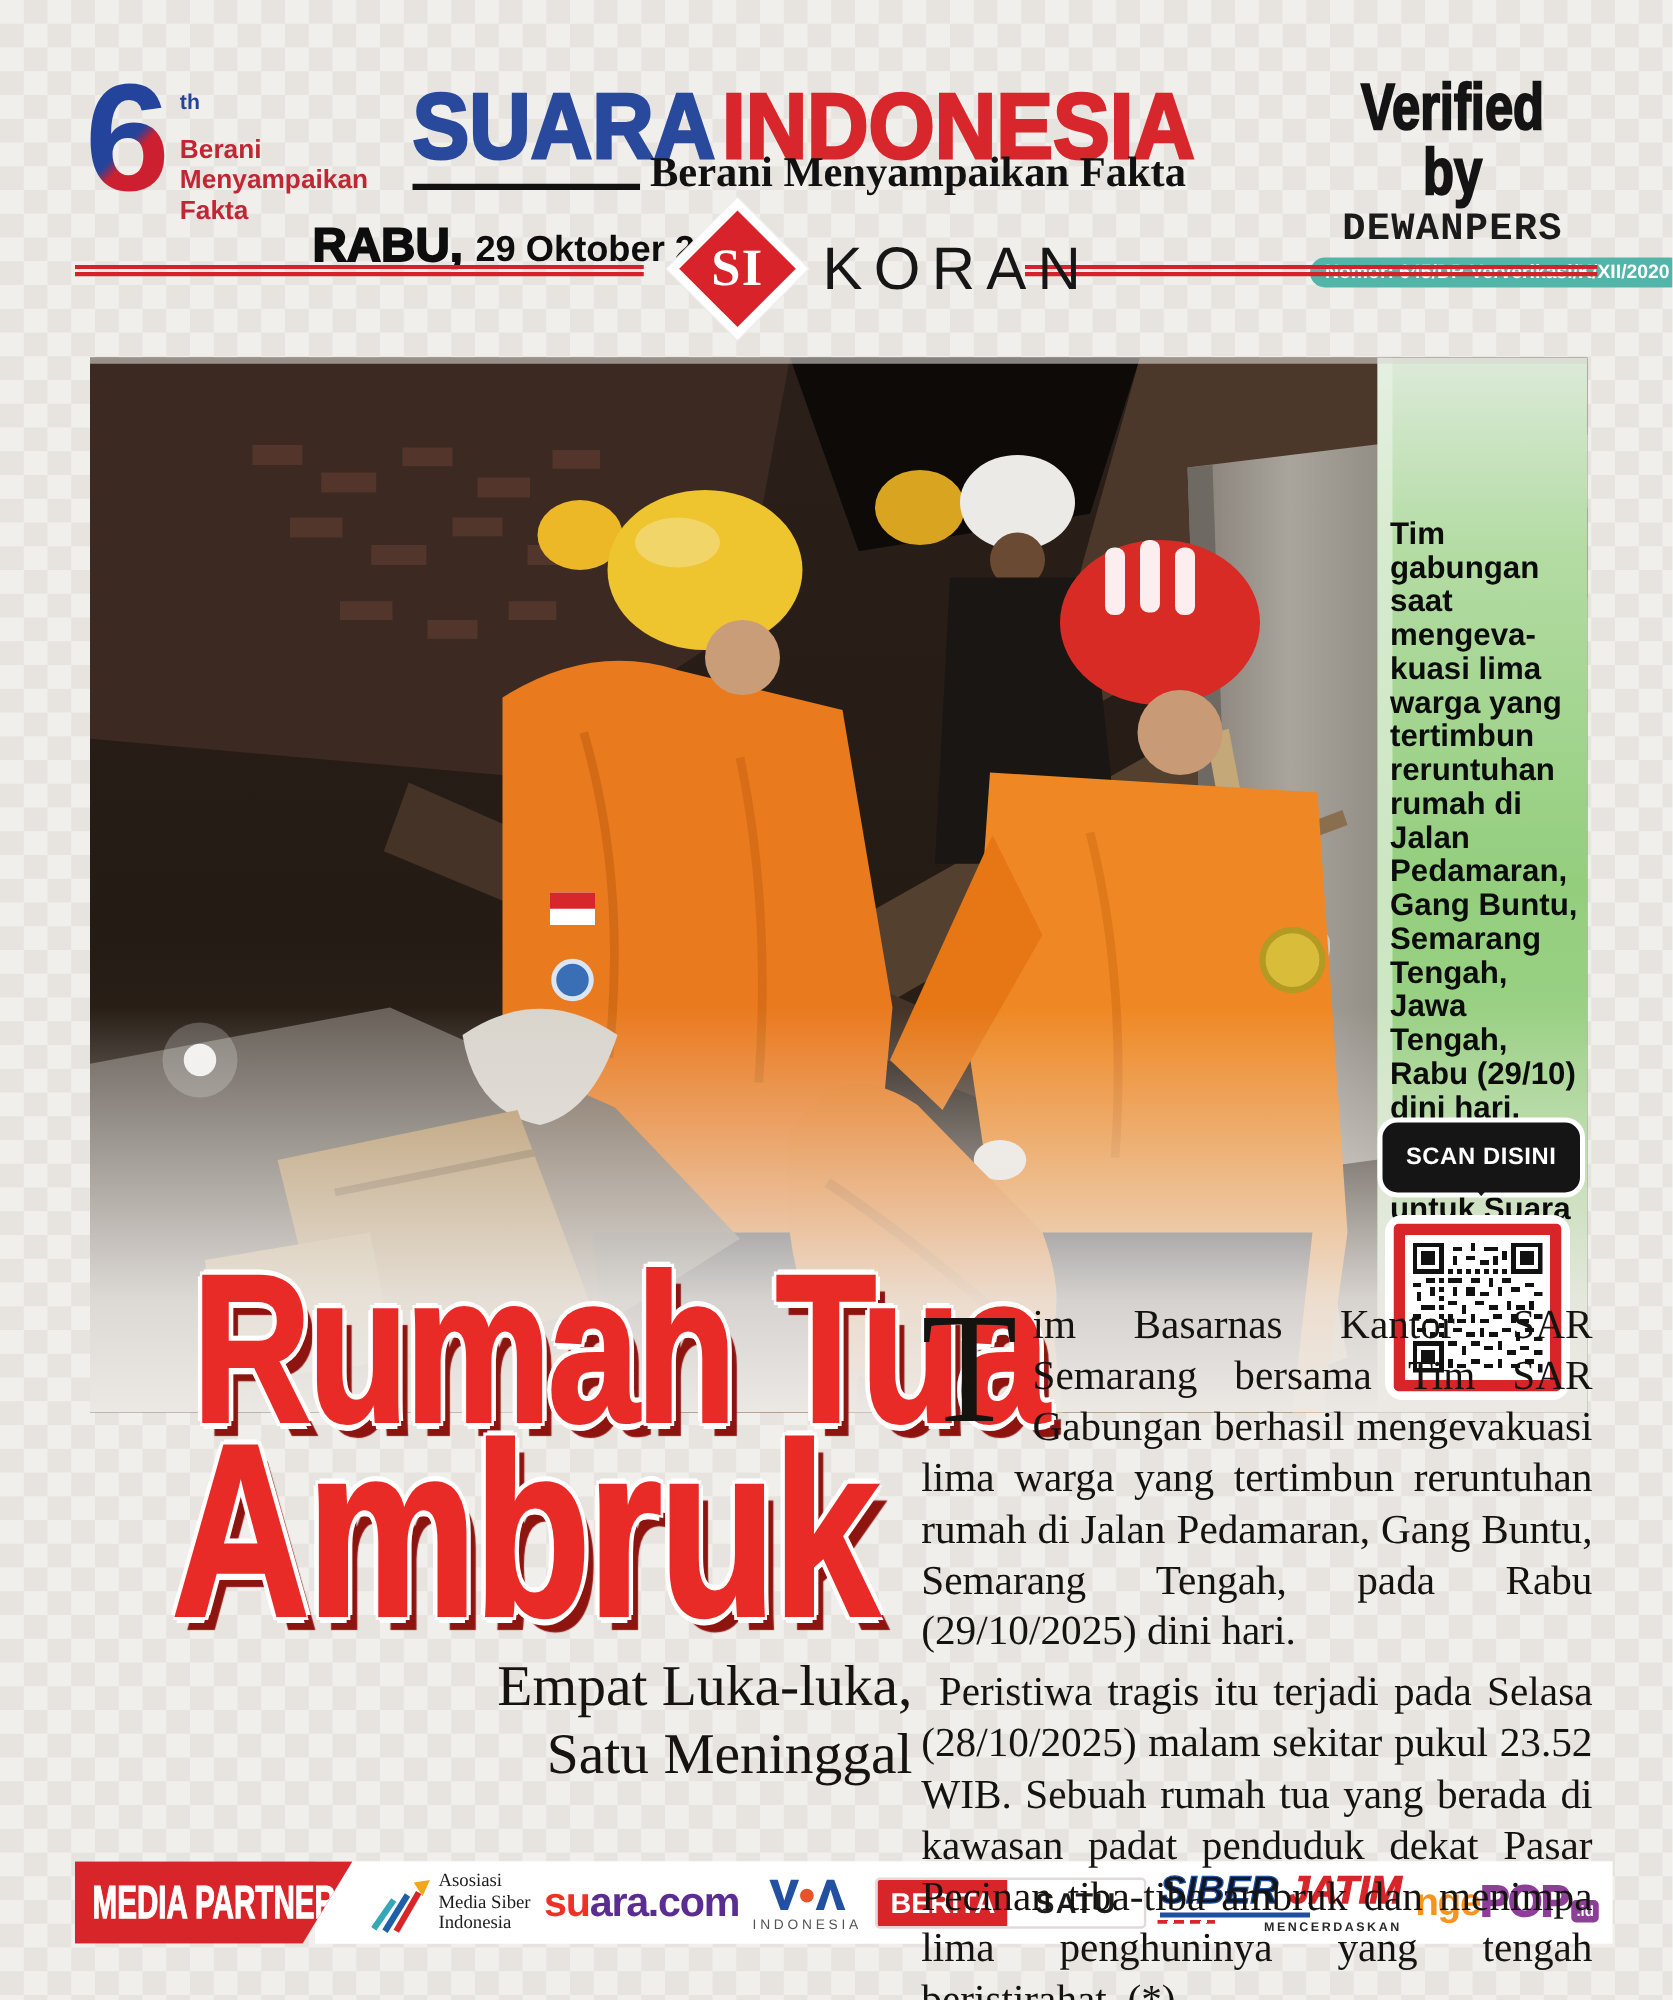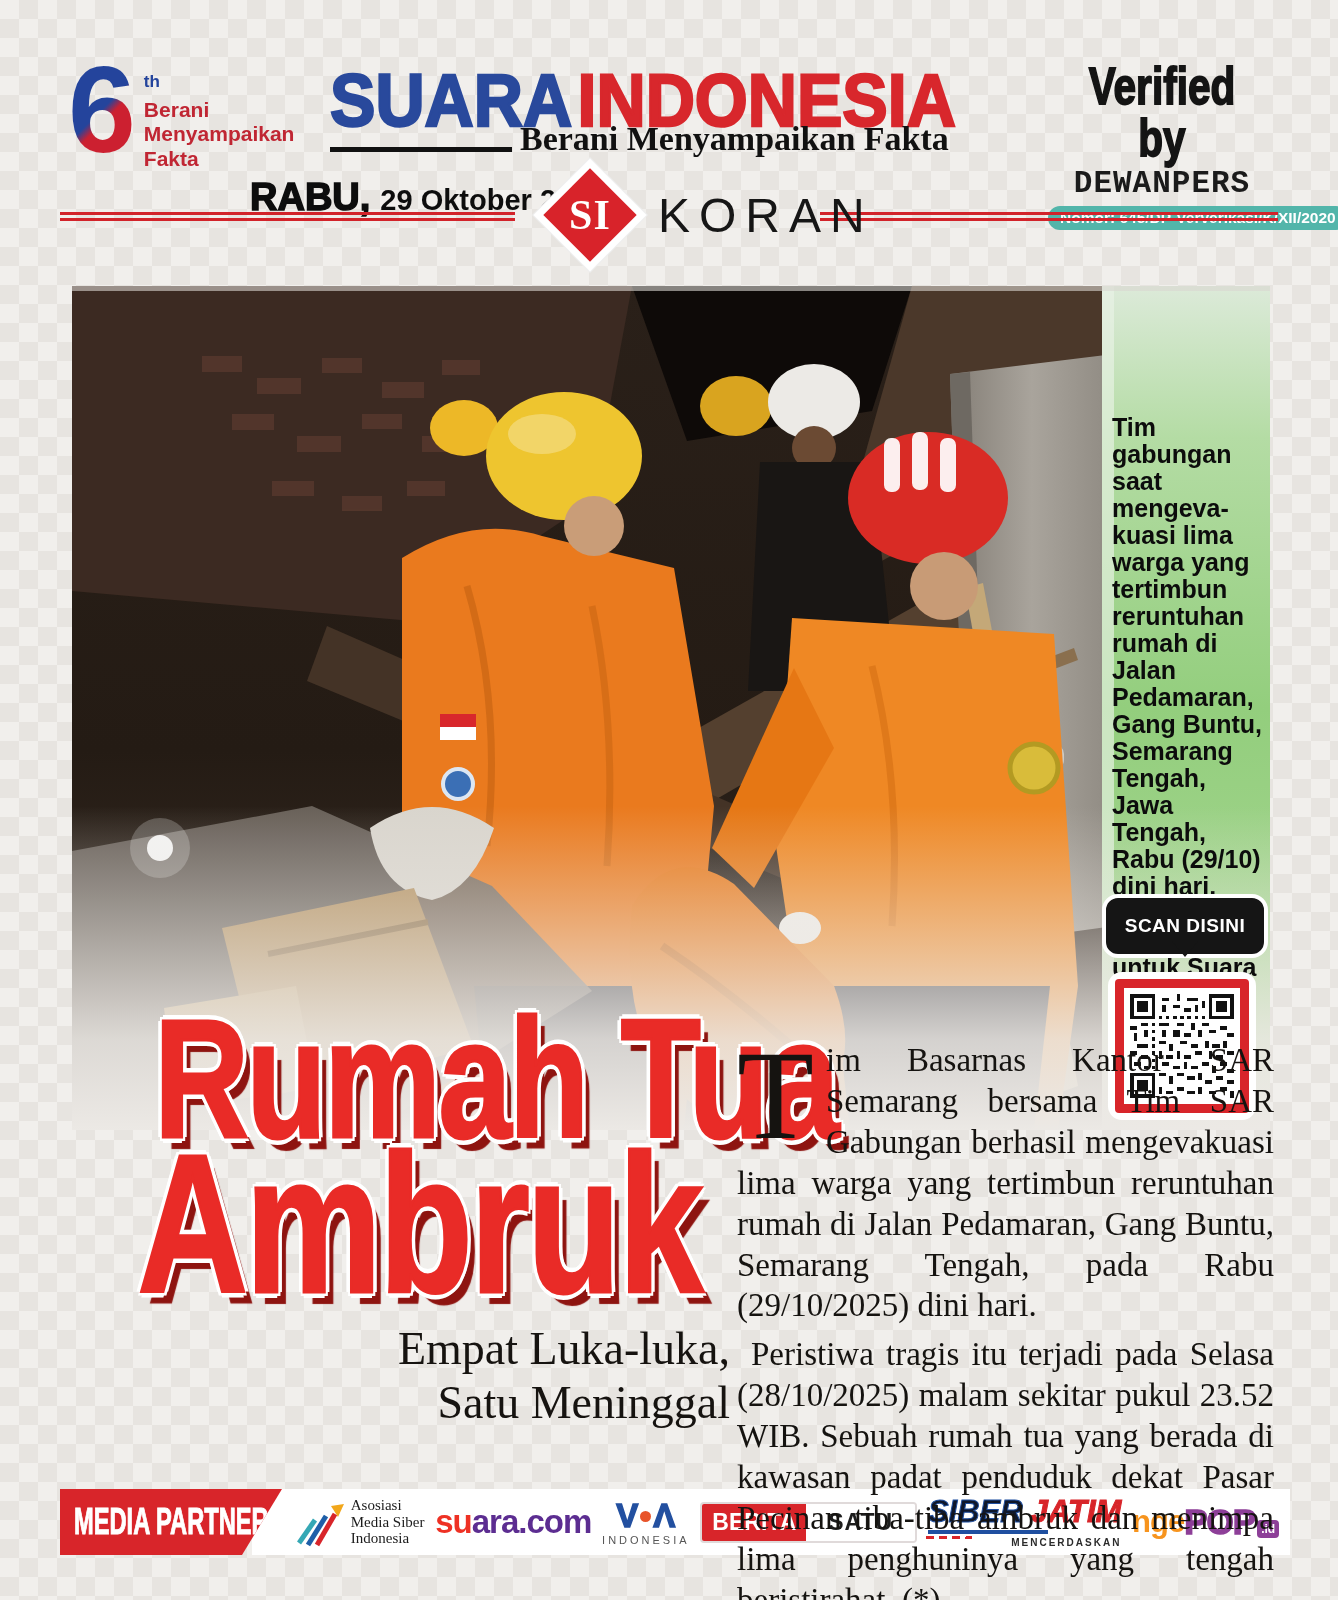--- a/index.html
+++ b/index.html
@@ -10,21 +10,21 @@
         font-family:"Liberation Sans",sans-serif;}
   .abs{position:absolute;}
 
   
   .logo6{left:68px;top:62px;display:flex;}
   .six{font-size:122px;font-weight:bold;line-height:.8;
        background:linear-gradient(135deg,#24449c 0%,#24449c 46%,#cc2030 54%,#cc2030 100%);
        -webkit-background-clip:text;background-clip:text;color:transparent;}
   .six-right{margin-left:8px;padding-top:10px;}
   .six-th{color:#24449c;font-weight:bold;font-size:17px;display:block;}
-  .six-tag{color:#c02633;font-weight:bold;font-size:21px;line-height:1.16;margin-top:6px;}
+  .six-tag{color:#c02633;font-weight:bold;font-size:21px;line-height:1.16;margin-top:16px;}
 
   .masthead{left:330px;top:58px;white-space:nowrap;font-weight:bold;letter-spacing:0;
             font-size:74px;-webkit-text-stroke:2.5px currentColor;transform:scaleX(.92);transform-origin:left;}
   .mast-blue{color:#29499c;-webkit-text-stroke:2.5px #29499c;}
   .mast-red{color:#d8272c;-webkit-text-stroke:2.5px #d8272c;margin-left:6px;}
   .mast-line{left:330px;top:147px;width:182px;height:5px;background:#111;}
   .mast-tag{left:520px;top:120px;width:490px;font-family:"Liberation Serif",serif;
             font-weight:bold;font-size:34px;color:#111;white-space:nowrap;}
 
   .verified{left:1048px;top:60px;width:228px;text-align:center;}

